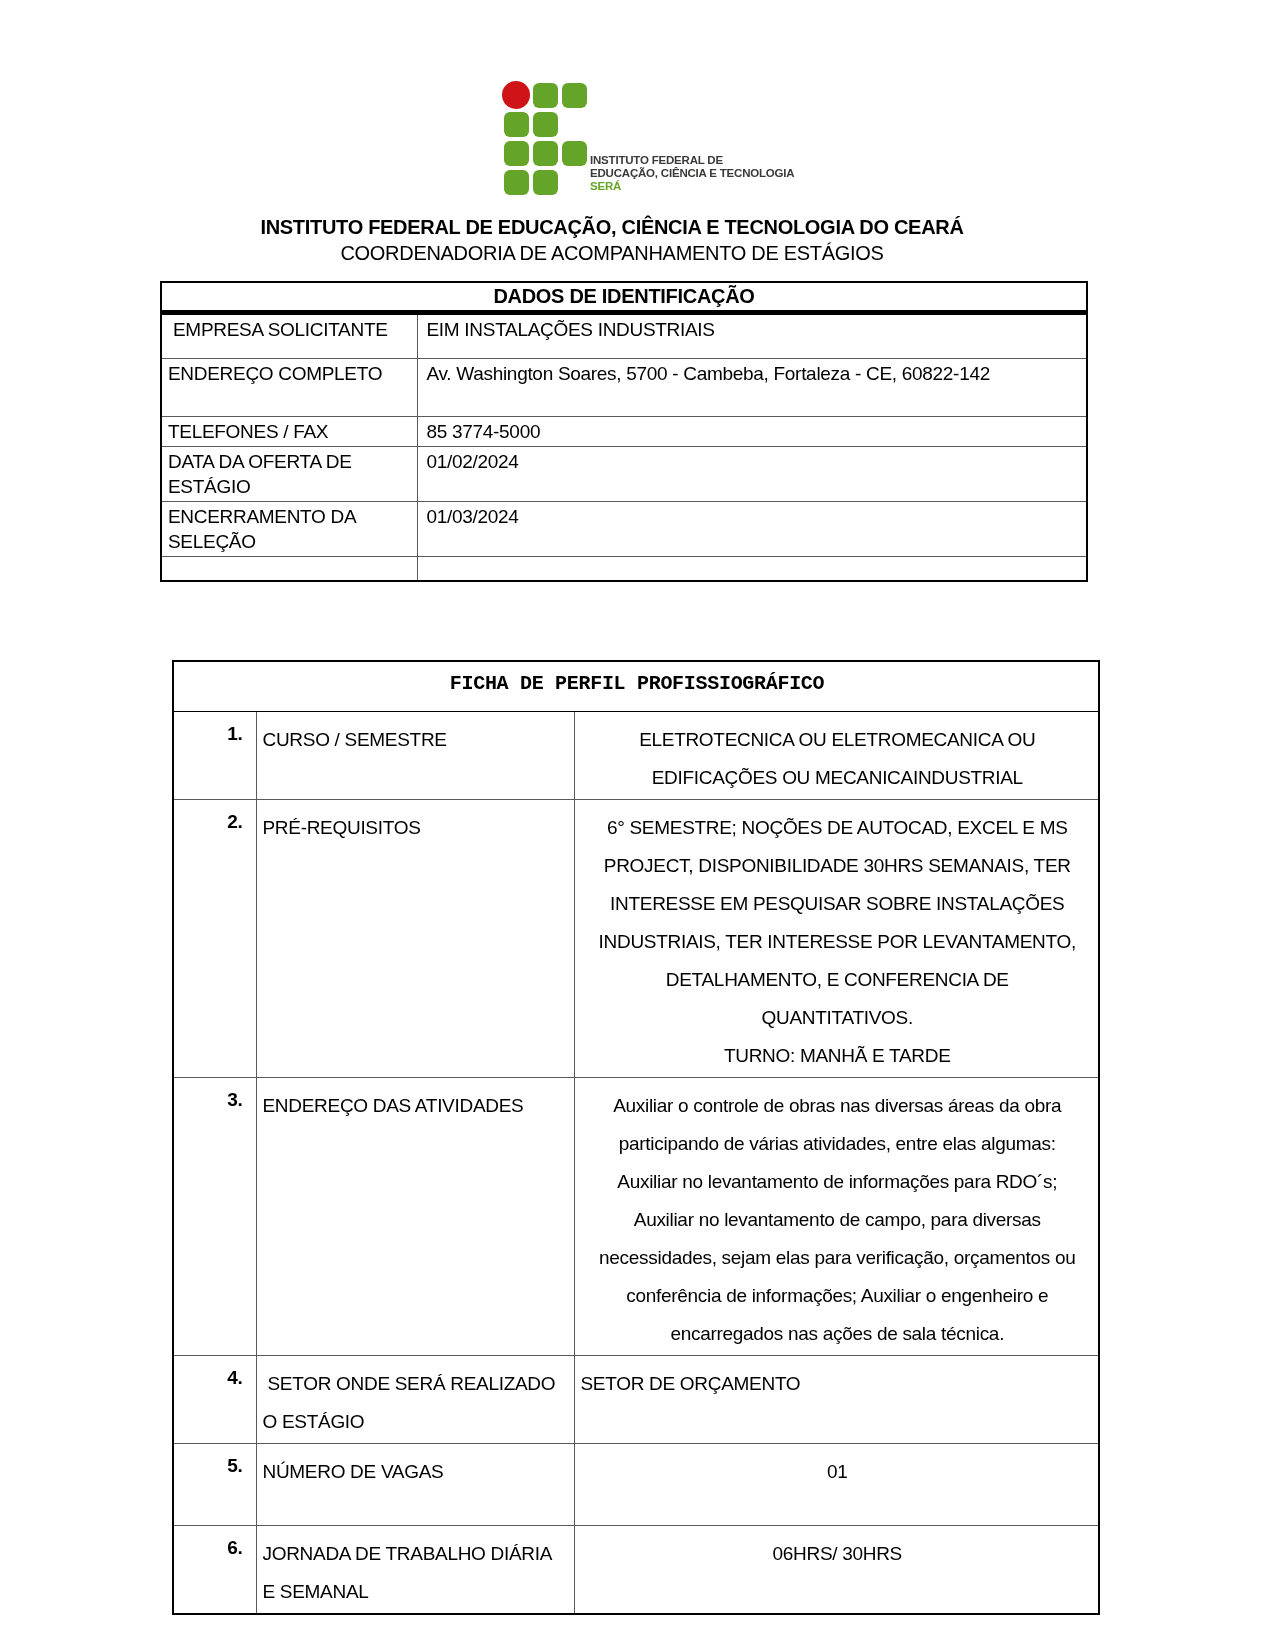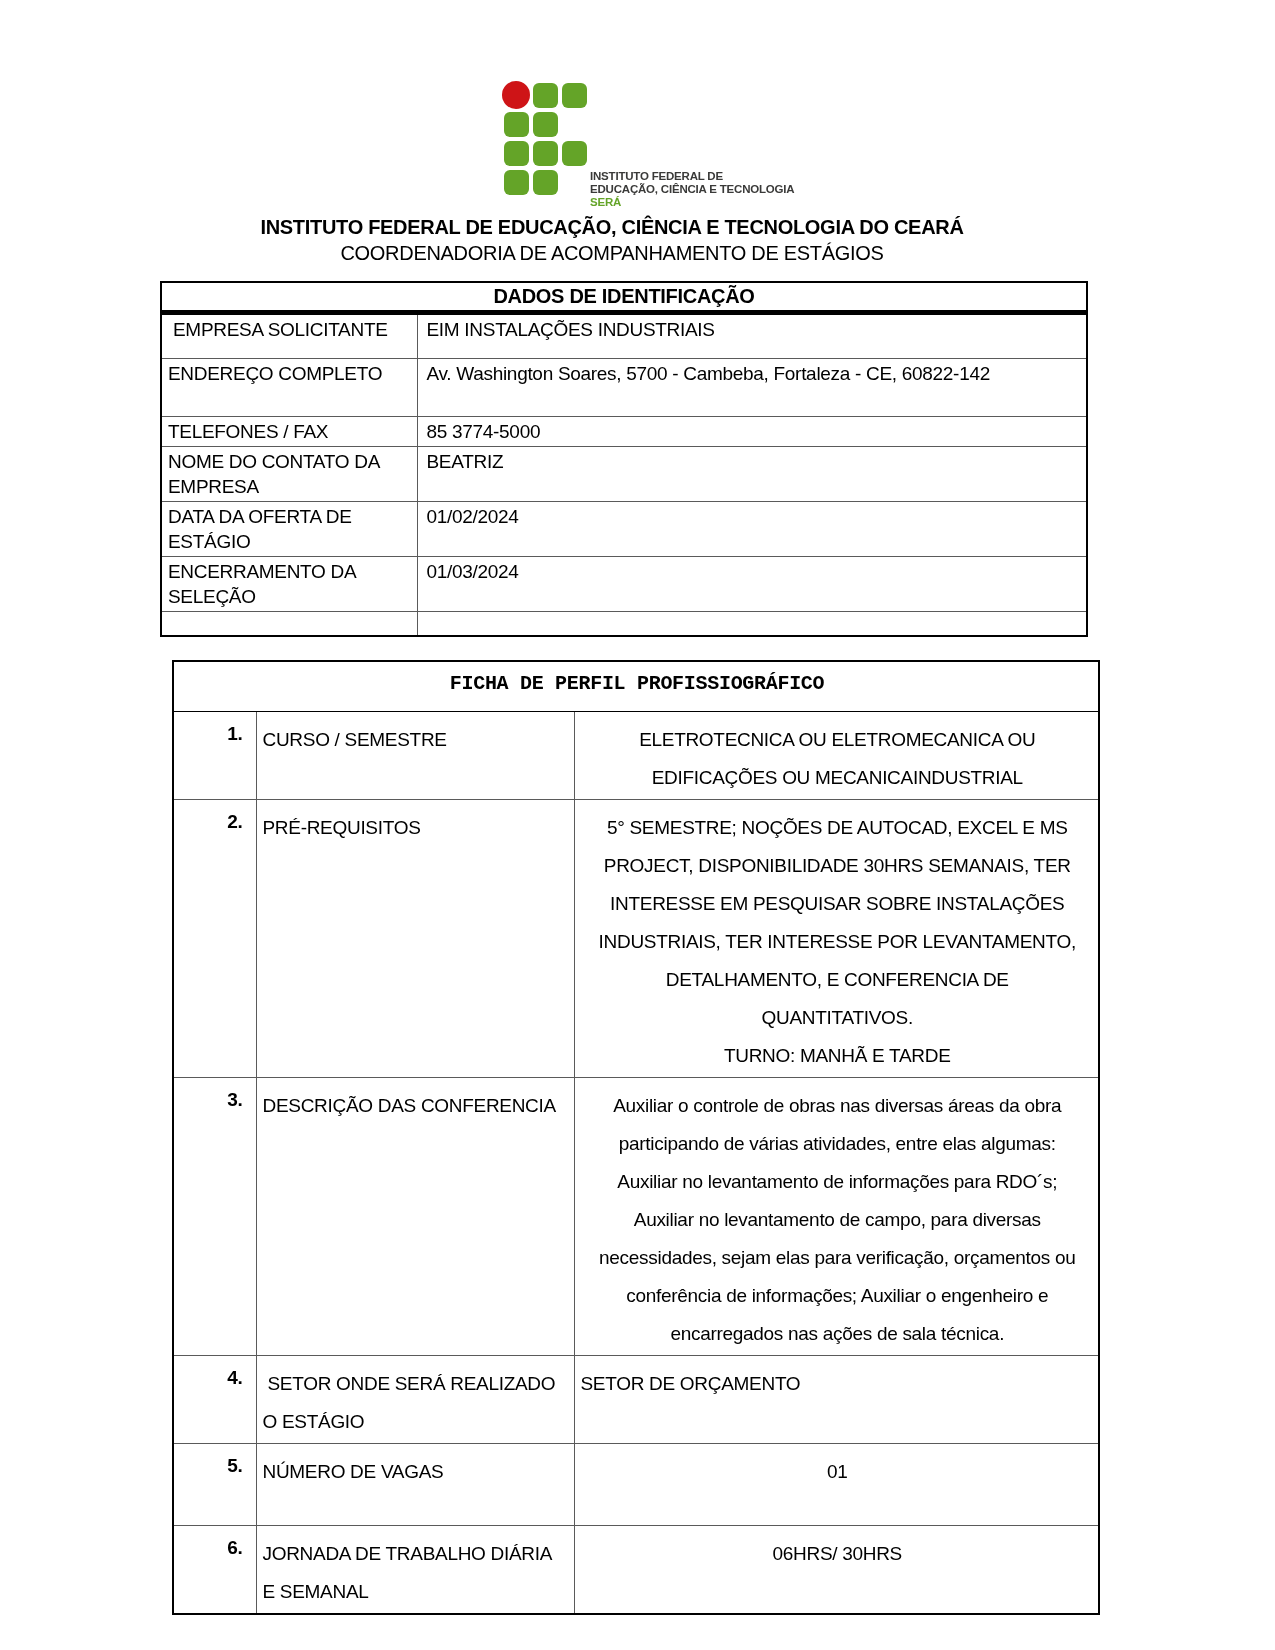--- a/index.html
+++ b/index.html
@@ -9,21 +9,21 @@
     background:#ffffff;
     font-family:"Liberation Sans", sans-serif;
     color:#000;
     letter-spacing:-0.3px;
     overflow:hidden;
   }
   
   .logo{position:absolute;left:504px;top:83px;width:280px;height:120px;}
   .logo-cell{position:absolute;width:25px;height:25px;background:var(--logo-green,#64a428);border-radius:6px;}
   .logo-circle{position:absolute;width:28px;height:28px;background:var(--logo-red,#ce1417);border-radius:50%;}
-  .logo-text{position:absolute;left:86px;top:71px;line-height:13px;font-size:11.5px;font-weight:bold;color:#3a3a39;letter-spacing:-0.2px;white-space:nowrap;margin-top:16px;}
+  .logo-text{position:absolute;left:86px;top:71px;line-height:13px;font-size:11.5px;font-weight:bold;color:#3a3a39;letter-spacing:-0.2px;white-space:nowrap;}
   .logo-text .green{color:var(--logo-green,#64a428);}
   
   .title-block{position:absolute;left:172px;width:880px;text-align:center;}
   .title1{top:214px;font-size:20px;font-weight:bold;line-height:26px;}
   .title2{top:240px;font-size:20px;line-height:26px;}
   
   table{border-collapse:collapse;table-layout:fixed;position:absolute;background:#fff;}
   td{vertical-align:top;font-size:19px;line-height:25px;white-space:pre-wrap;overflow:hidden;word-wrap:break-word;}
   .t1{left:160px;top:281px;width:926px;border:2px solid #000;}
   .t1 td{border:1px solid #5a5a5a;padding:2px 4px 2px 6px;}
@@ -79,25 +79,20 @@
     </tr>
     <tr style="height:58px">
       <td>ENDEREÇO COMPLETO</td>
       <td class="val">Av. Washington Soares, 5700 - Cambeba, Fortaleza - CE, 60822-142</td>
     </tr>
     <tr style="height:29px">
       <td>TELEFONES / FAX</td>
       <td class="val">85 3774-5000</td>
     </tr>
     <tr style="height:52px">
-      <td>NOME DO CONTATO DA
-EMPRESA</td>
-      <td class="val">BEATRIZ</td>
-    </tr>
-    <tr style="height:52px">
       <td>DATA DA OFERTA DE
 ESTÁGIO</td>
       <td class="val">01/02/2024</td>
     </tr>
     <tr style="height:52px">
       <td>ENCERRAMENTO DA
 SELEÇÃO</td>
       <td class="val">01/03/2024</td>
     </tr>
     <tr style="height:24px">
@@ -119,31 +114,31 @@
     </tr>
     <tr style="height:78px">
       <td class="num">1.</td>
       <td class="lbl">CURSO / SEMESTRE</td>
       <td class="val center">ELETROTECNICA OU ELETROMECANICA OU
 EDIFICAÇÕES OU MECANICAINDUSTRIAL</td>
     </tr>
     <tr style="height:276px">
       <td class="num">2.</td>
       <td class="lbl">PRÉ-REQUISITOS</td>
-      <td class="val center">5° SEMESTRE; NOÇÕES DE AUTOCAD, EXCEL E MS
+      <td class="val center">6° SEMESTRE; NOÇÕES DE AUTOCAD, EXCEL E MS
 PROJECT, DISPONIBILIDADE 30HRS SEMANAIS, TER
 INTERESSE EM PESQUISAR SOBRE INSTALAÇÕES
 INDUSTRIAIS, TER INTERESSE POR LEVANTAMENTO,
 DETALHAMENTO, E CONFERENCIA DE
 QUANTITATIVOS.
 TURNO: MANHÃ E TARDE</td>
     </tr>
     <tr style="height:273px">
       <td class="num">3.</td>
-      <td class="lbl">DESCRIÇÃO DAS CONFERENCIA</td>
+      <td class="lbl">ENDEREÇO DAS ATIVIDADES</td>
       <td class="val center">Auxiliar o controle de obras nas diversas áreas da obra
 participando de várias atividades, entre elas algumas:
 Auxiliar no levantamento de informações para RDO´s;
 Auxiliar no levantamento de campo, para diversas
 necessidades, sejam elas para verificação, orçamentos ou
 conferência de informações; Auxiliar o engenheiro e
 encarregados nas ações de sala técnica.</td>
     </tr>
     <tr style="height:76px">
       <td class="num">4.</td>

